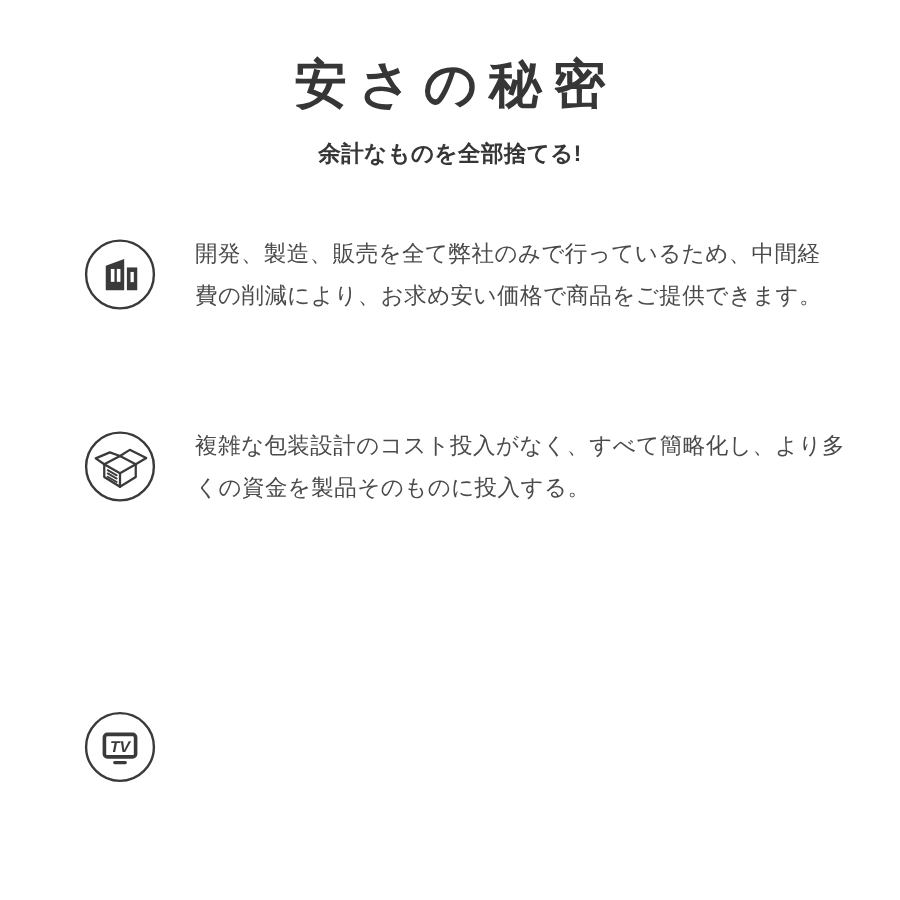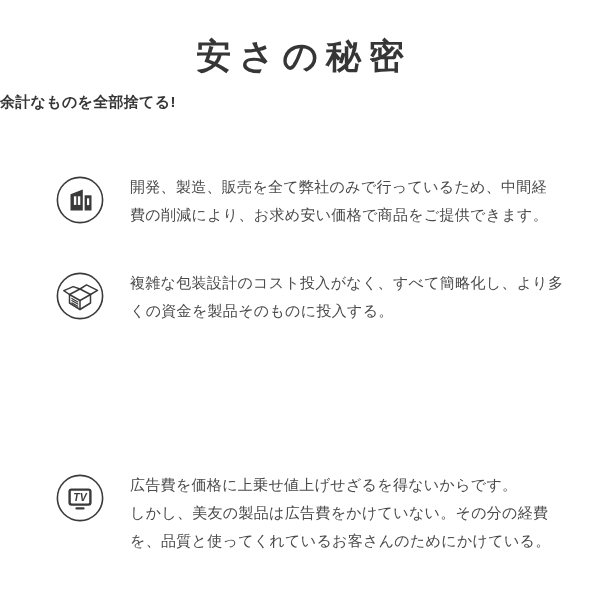--- a/index.html
+++ b/index.html
@@ -28,20 +28,21 @@
     letter-spacing: 0.22em;
     text-indent: 0.22em;
     color: #363636;
   }
   .subtitle {
     position: absolute;
     top: 93px;
     left: 0;
     width: 100%;
     margin: 0;
+    text-align: center;
     font-size: 15px;
     font-weight: bold;
     letter-spacing: 0.02em;
     color: #363636;
   }
   .feature-row {
     position: absolute;
     left: 56px;
     display: flex;
     gap: 26px;
@@ -61,22 +62,22 @@
   }
   .feature-text {
     margin: 0;
     width: 442px;
     font-size: 15px;
     line-height: 28px;
     letter-spacing: 0.02em;
     color: #4a4a4a;
     white-space: pre-line;
   }
-  .row-1 { top: 173px; }
-  .row-2 { top: 269px; }
+  .row-1 { top: 156px; }
+  .row-2 { top: 284px; }
   .row-3 { top: 361px; }
   .row-4 { top: 471px; }
 </style>
 </head>
 <body>
 
 <div class="canvas">
 
   <h1 class="title">安さの秘密</h1>
   <p class="subtitle">余計なものを全部捨てる!</p>
@@ -119,18 +120,15 @@
 
   <div class="feature-row row-4">
     <span class="icon">
       <svg viewBox="0 0 48 48" xmlns="http://www.w3.org/2000/svg">
         <circle cx="24" cy="24" r="22.6" fill="none" stroke="#3a3a3a" stroke-width="1.6"></circle>
         <rect x="13.6" y="15.6" width="20.8" height="15" rx="2" fill="none" stroke="#3a3a3a" stroke-width="2.4"></rect>
         <text x="24" y="27.2" text-anchor="middle" font-family="'Liberation Sans','DejaVu Sans',sans-serif" font-style="italic" font-weight="bold" font-size="10.5" fill="#3a3a3a">TV</text>
         <path d="M20.5 34.4 L27.5 34.4" stroke="#3a3a3a" stroke-width="2.2" stroke-linecap="round"></path>
       </svg>
     </span>
-    <p class="feature-text">広告費を価格に上乗せ値上げせざるを得ないからです。
-しかし、美友の製品は広告費をかけていない。その分の経費
-を、品質と使ってくれているお客さんのためにかけている。</p>
   </div>
 
 </div>
 
 </body></html>

